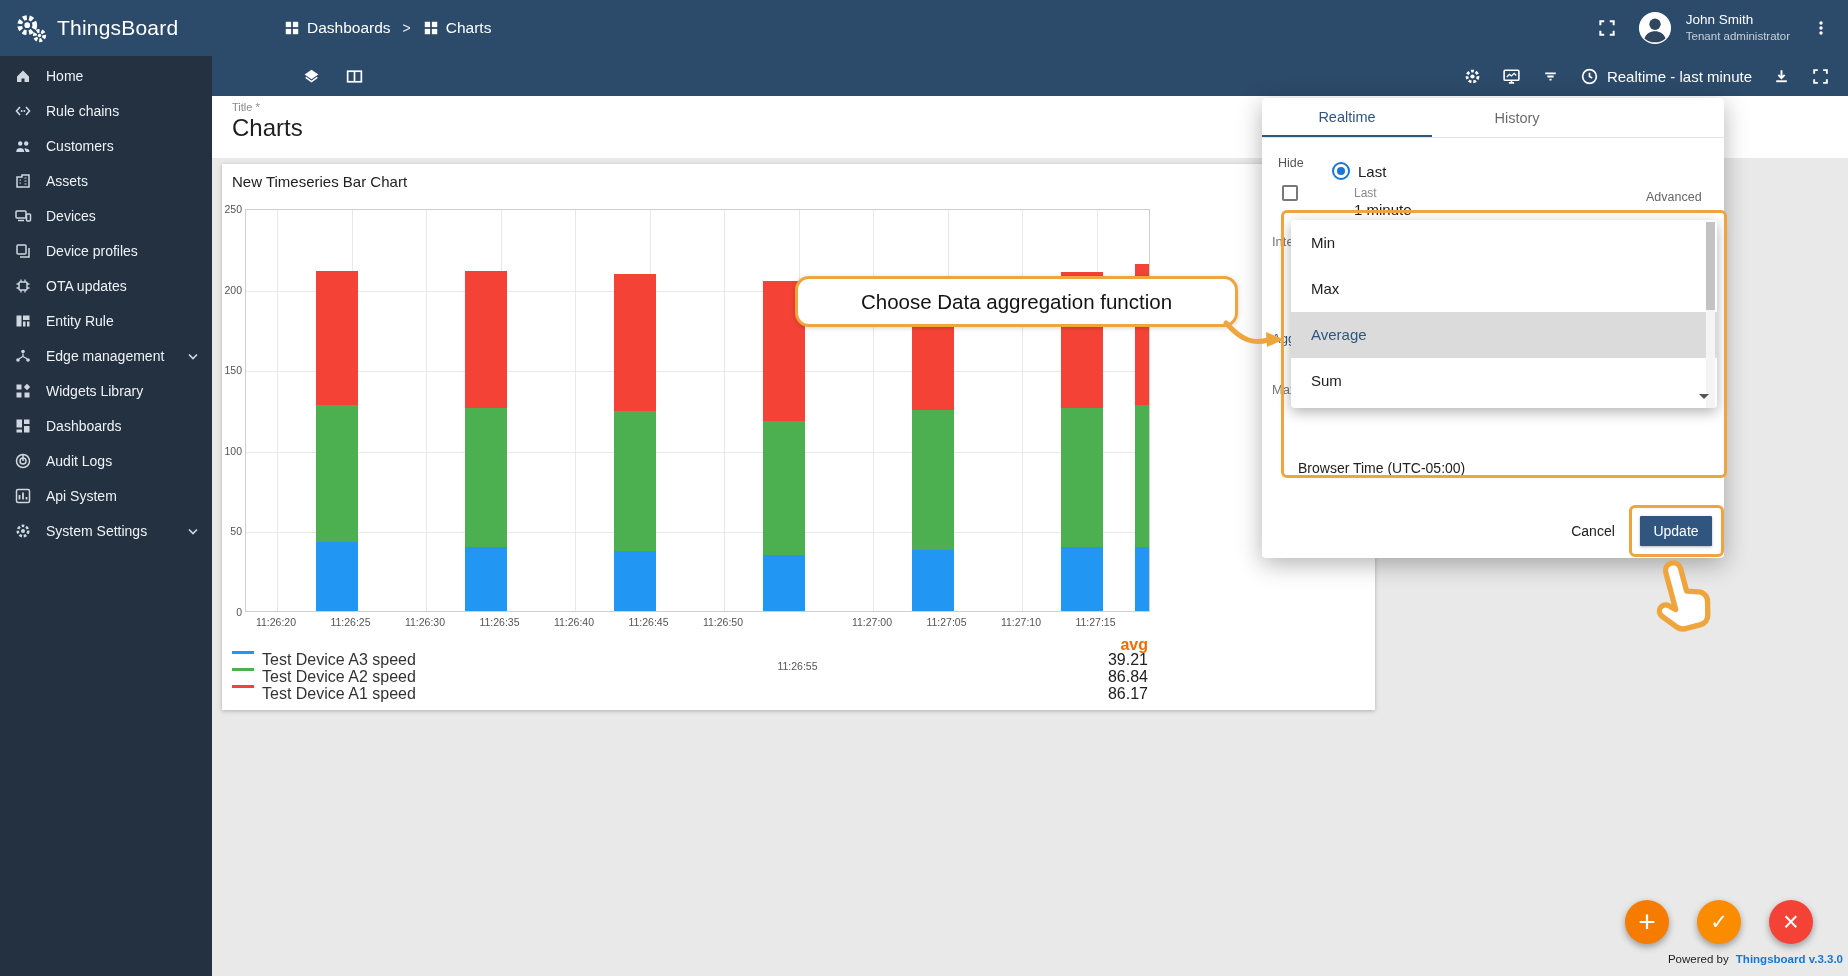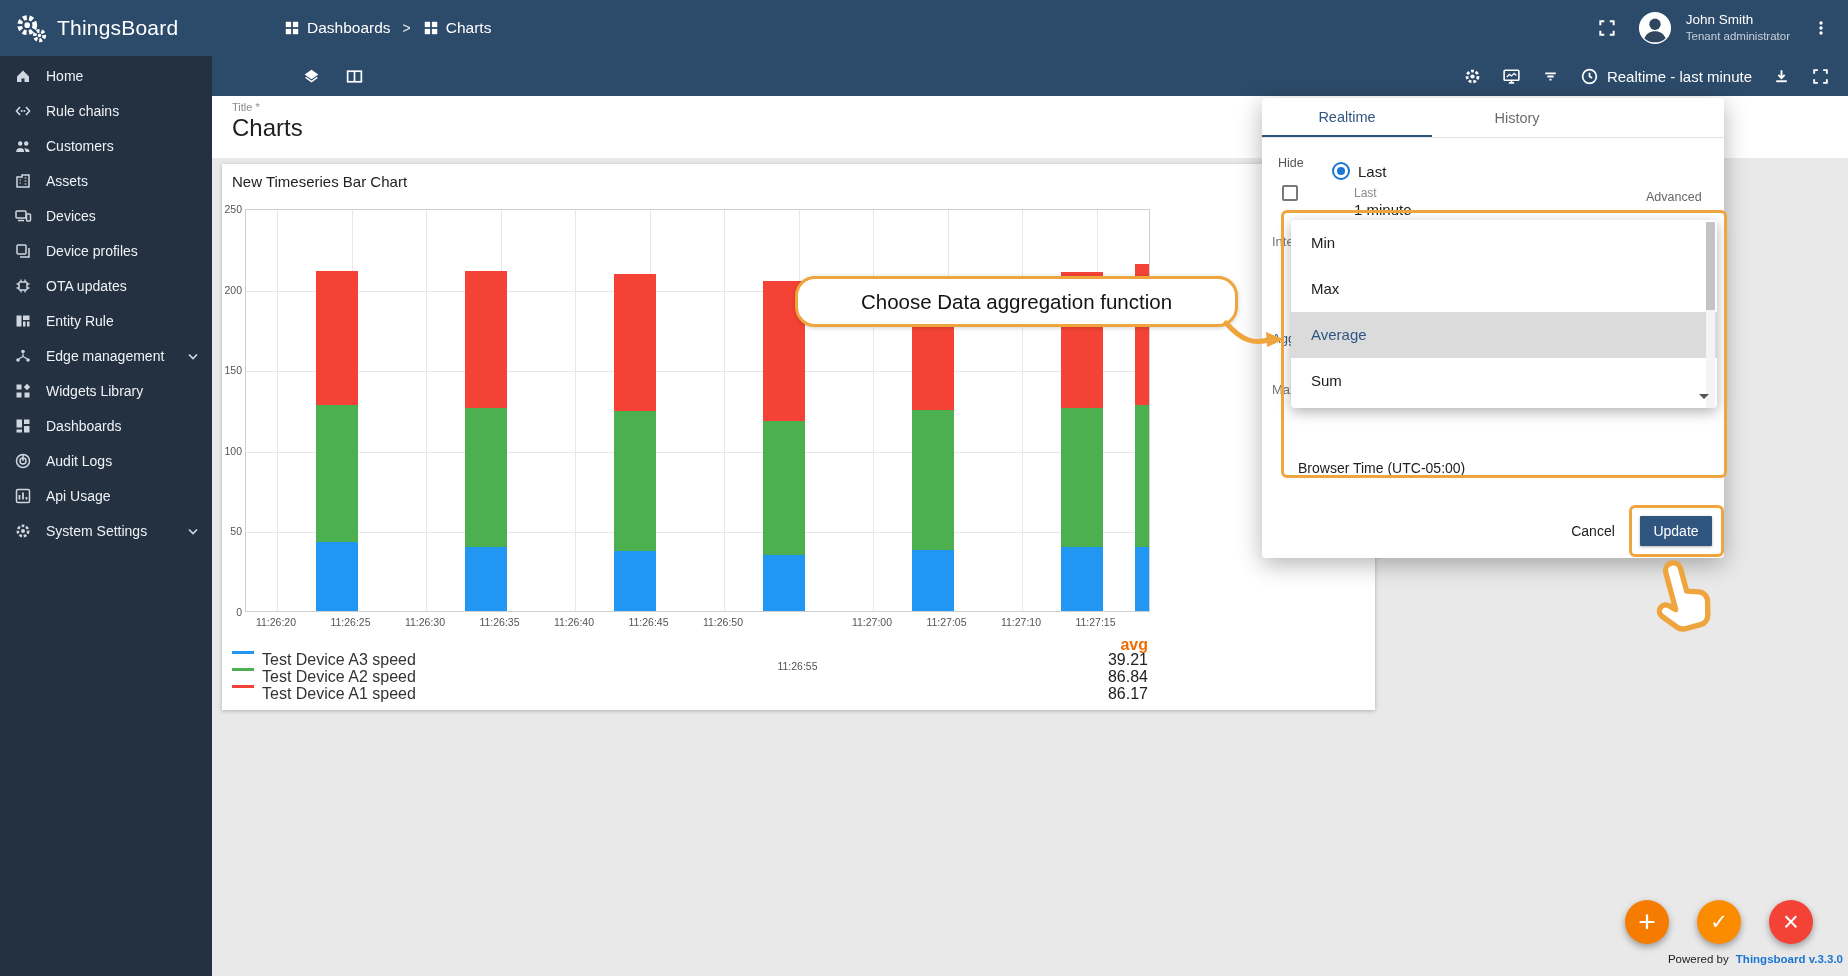--- a/index.html
+++ b/index.html
@@ -58,21 +58,21 @@
   .legend { position:absolute; left:10px; top:472px; width:916px; }
   .legend-row { display:flex; align-items:flex-start; height:17px; font-size:16px; }
   .legend-head { height:15px; }
   .legend-left { flex:1; }
   .legend-swatch { width:22px; height:3px; margin-right:8px; flex:0 0 auto; }
   .legend-label { flex:1; color:#333; }
   .legend-val { width:70px; text-align:right; color:#212121; }
   .legend-avg { color:#ef6c00; font-weight:bold; }
 
   
-  .callout { position:absolute; left:795px; top:276px; width:443px; height:51px; background:#fff; border:3px solid #efa53d; border-radius:20px; display:flex; align-items:center; justify-content:center; font-size:20.5px; color:#141414; z-index:26; box-shadow:0 1px 5px rgba(0,0,0,.18); }
+  .callout { position:absolute; left:795px; top:276px; width:443px; height:51px; background:#fff; border:3px solid #efa53d; border-radius:14px; display:flex; align-items:center; justify-content:center; font-size:20.5px; color:#141414; z-index:26; box-shadow:0 1px 5px rgba(0,0,0,.18); }
   .callout-arrow { position:absolute; left:1222px; top:320px; z-index:26; }
 
   
   .popup { position:absolute; left:1262px; top:98px; width:462px; height:460px; background:#fff; border-radius:4px; box-shadow:0 6px 24px rgba(0,0,0,.3); z-index:20; }
   .tabs { display:flex; height:40px; border-bottom:1px solid #e3e3e3; }
   .tab { width:170px; display:flex; align-items:center; justify-content:center; font-size:14.5px; font-weight:500; color:rgba(0,0,0,.6); cursor:pointer; }
   .tab.active { color:#305680; border-bottom:2px solid #305680; }
   .tw-hide-label { position:absolute; left:16px; top:58px; font-size:12.5px; color:#555; }
   .tw-radio { position:absolute; left:70px; top:64px; width:18px; height:18px; border:2px solid #1976d2; border-radius:50%; cursor:pointer; }
   .radio-dot { position:absolute; inset:3px; background:#1976d2; border-radius:50%; }
@@ -268,21 +268,21 @@
             <circle cx="9" cy="9" r="3" fill="none" stroke="currentColor" stroke-width="1.5"></circle>
             <path d="M9 2.5V9" stroke="currentColor" stroke-width="1.5"></path>
           </svg></span>
         <span class="side-label">Audit Logs</span>
       </div>
       <div class="side-item">
         <span class="side-icon"><svg viewBox="0 0 18 18">
             <rect x="2.5" y="2.5" width="13" height="13" rx="1.5" fill="none" stroke="currentColor" stroke-width="1.5"></rect>
             <path d="M5.5 12.5V8M9 12.5V5.5M12.5 12.5V10" stroke="currentColor" stroke-width="1.8"></path>
           </svg></span>
-        <span class="side-label">Api Usage</span>
+        <span class="side-label">Api System</span>
       </div>
       <div class="side-item">
         <span class="side-icon"><svg viewBox="0 0 18 18">
             <circle cx="9" cy="9" r="5.2" fill="none" stroke="currentColor" stroke-width="2.6" stroke-dasharray="2.7 1.8"></circle>
             <circle cx="9" cy="9" r="2" fill="currentColor"></circle>
           </svg></span>
         <span class="side-label">System Settings</span>
         <span class="side-chevron"><svg viewBox="0 0 18 18">
             <path d="M5 7.5 9 11.5 13 7.5" fill="none" stroke="currentColor" stroke-width="1.7"></path>
           </svg></span>

